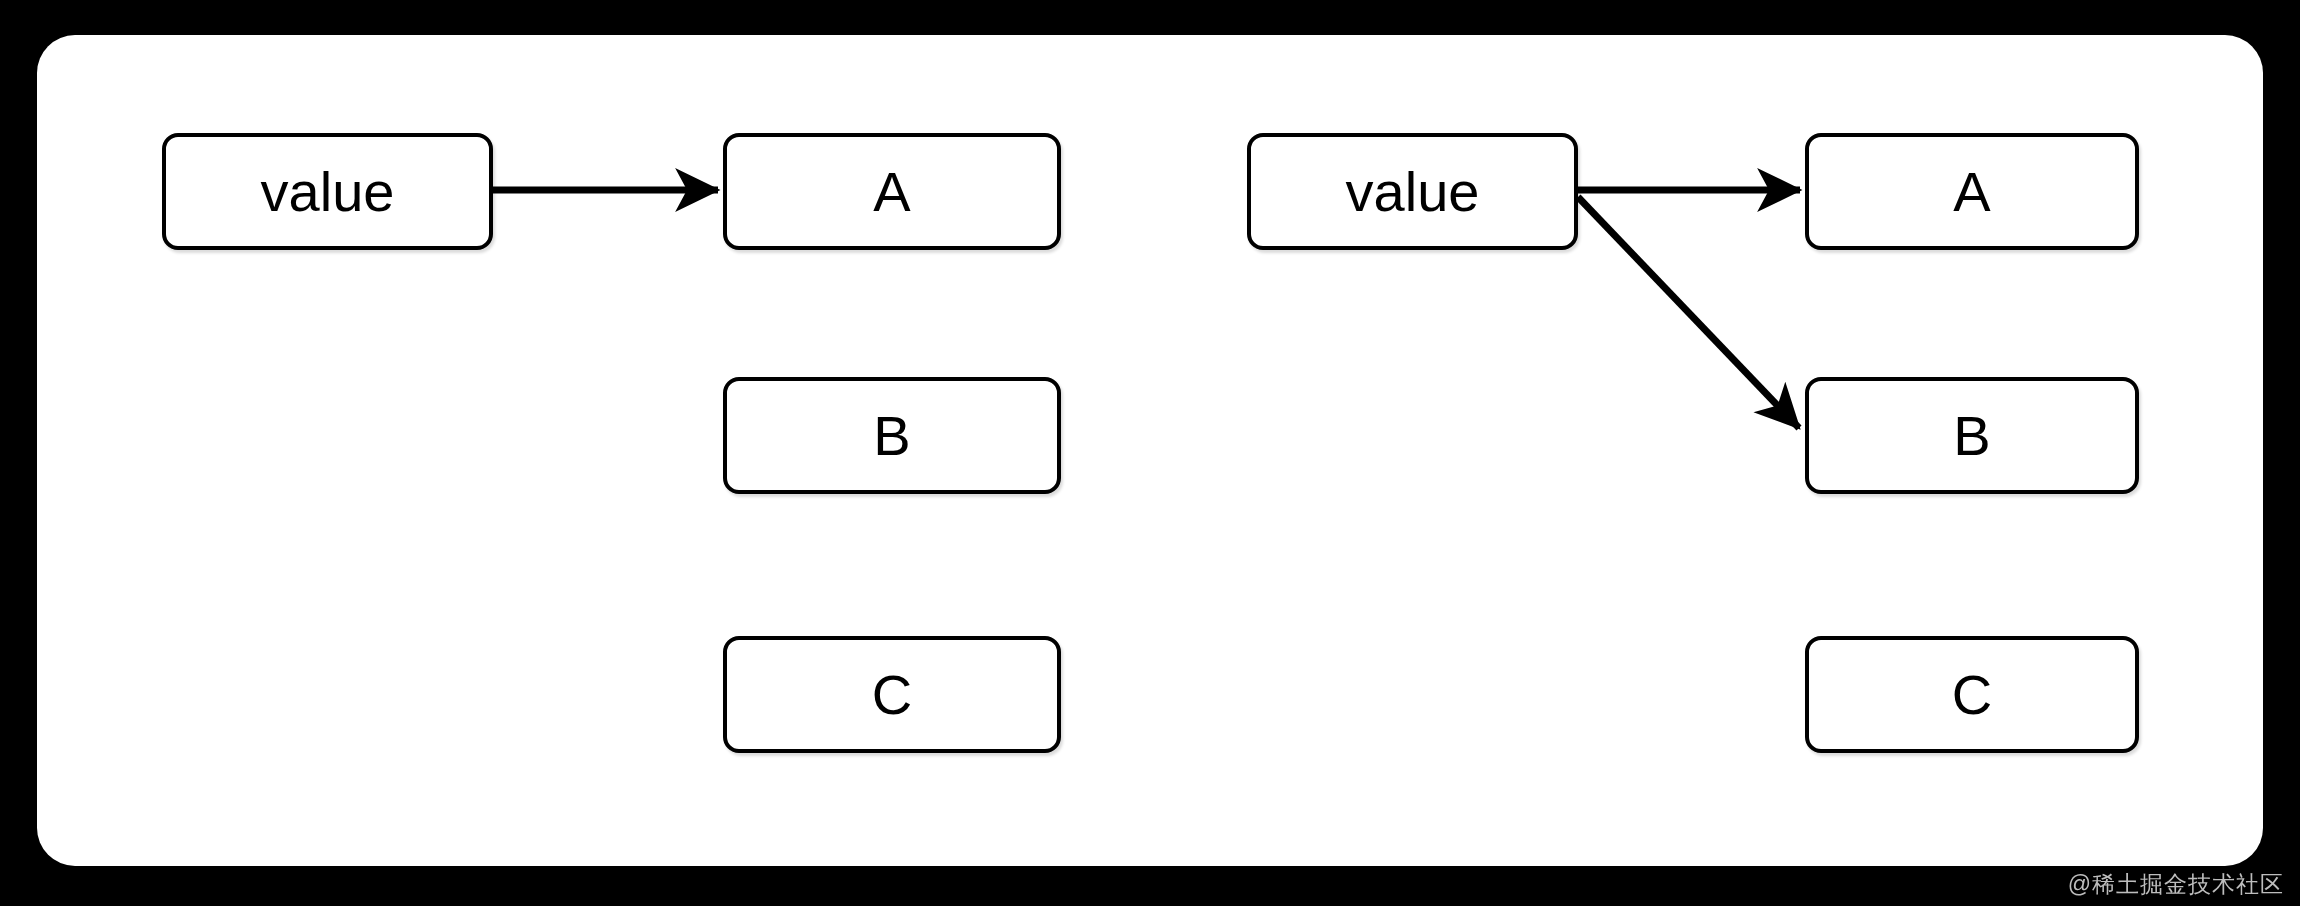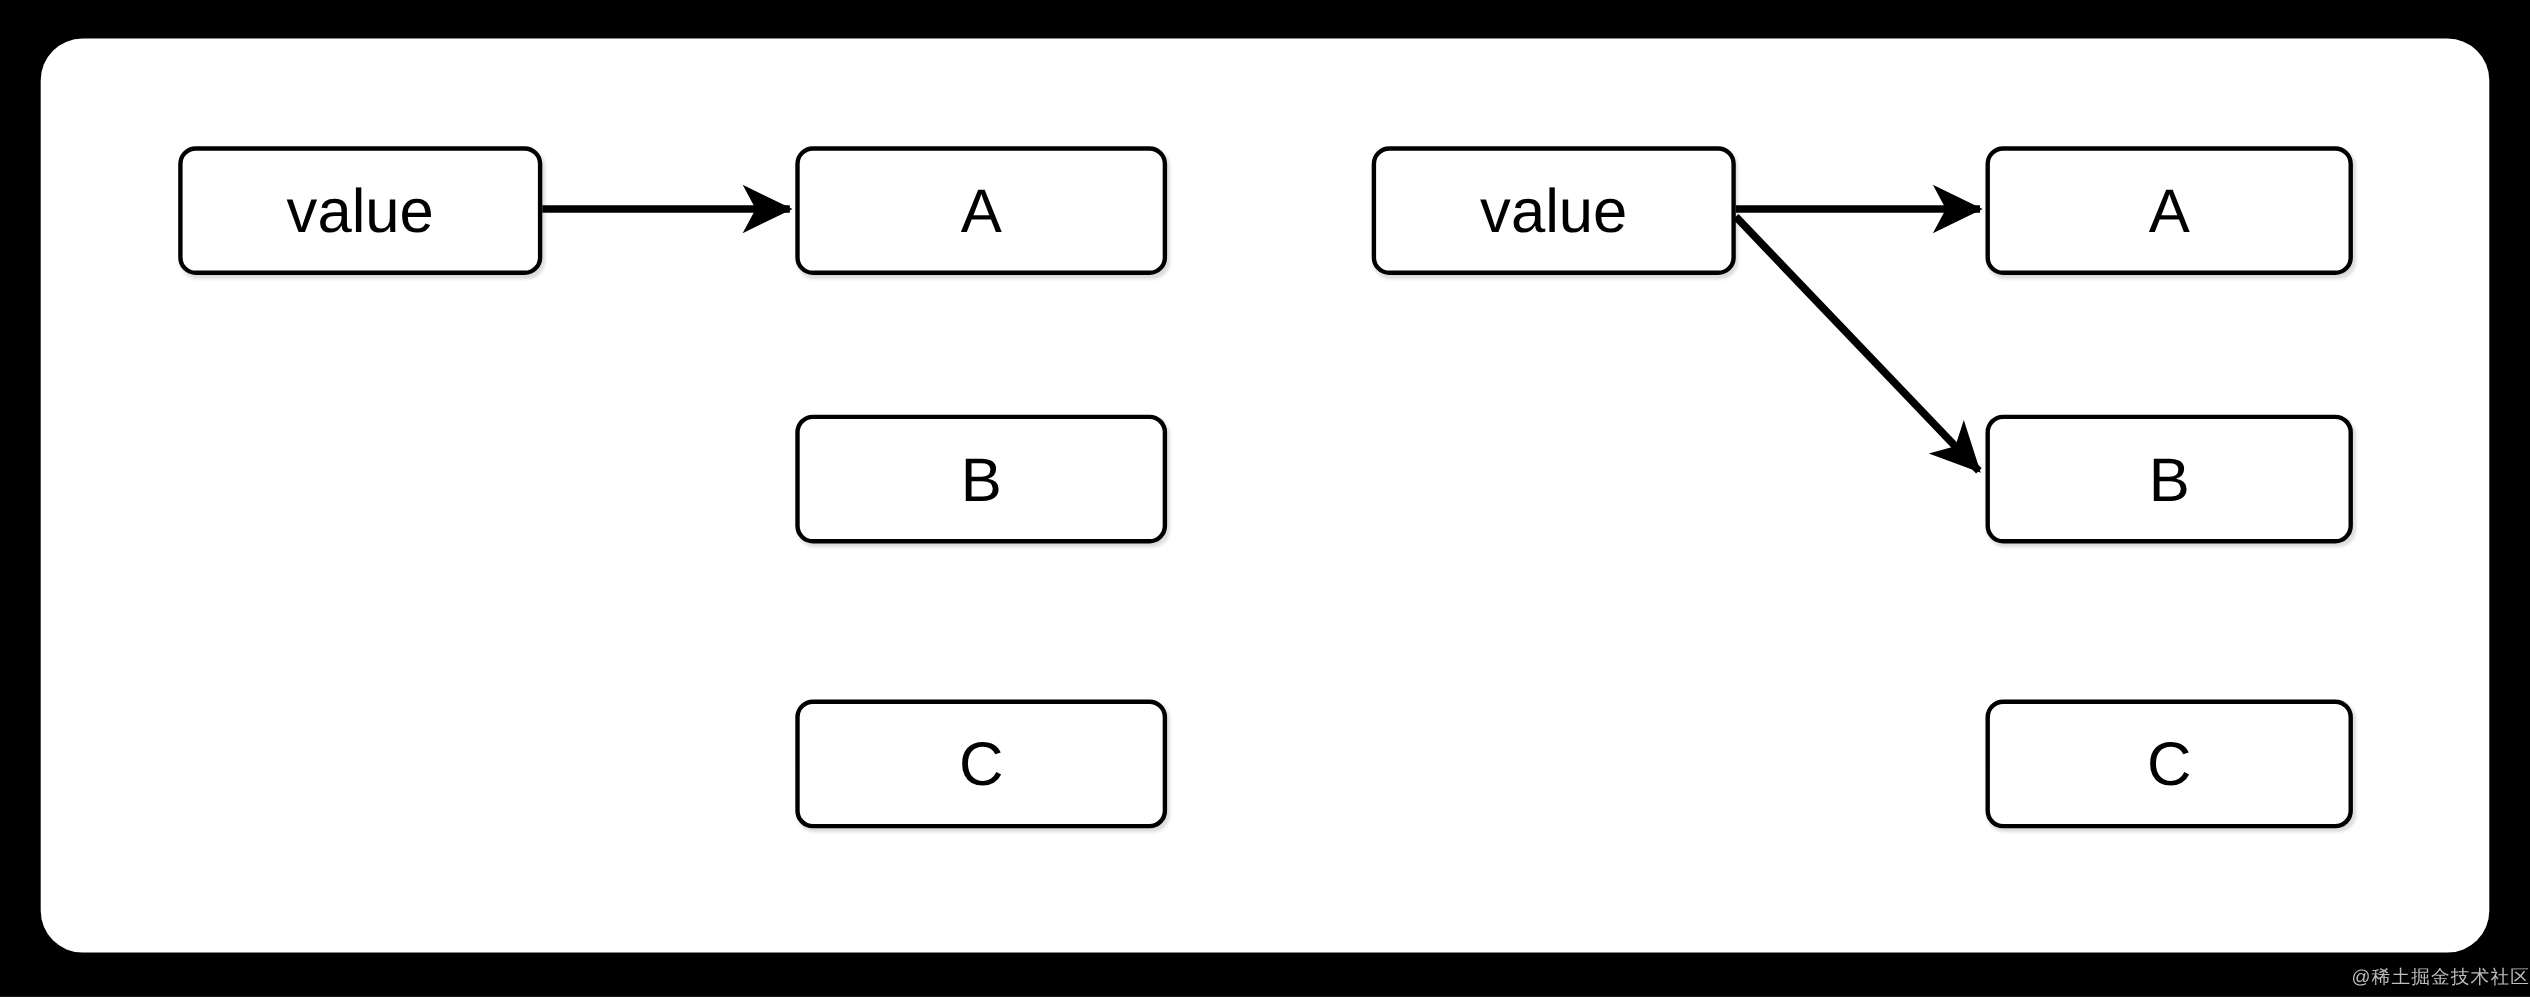--- a/index.html
+++ b/index.html
@@ -52,23 +52,23 @@
   .n-l-b     { left: 723px;  top: 377px; width: 338px; height: 117px; }
   .n-l-c     { left: 723px;  top: 636px; width: 338px; height: 117px; }
   
   .n-r-value { left: 1247px; top: 133px; width: 331px; height: 117px; }
   .n-r-a     { left: 1805px; top: 133px; width: 334px; height: 117px; }
   .n-r-b     { left: 1805px; top: 377px; width: 334px; height: 117px; }
   .n-r-c     { left: 1805px; top: 636px; width: 334px; height: 117px; }
 
   .watermark {
     position: absolute;
-    right: 0;
+    right: 16px;
     bottom: 6px;
-    font-size: 17px;
+    font-size: 23px;
     color: #bdbdbd;
     letter-spacing: 1px;
     white-space: nowrap;
   }
 </style>
 </head>
 <body>
 
 <div class="stage">
 

